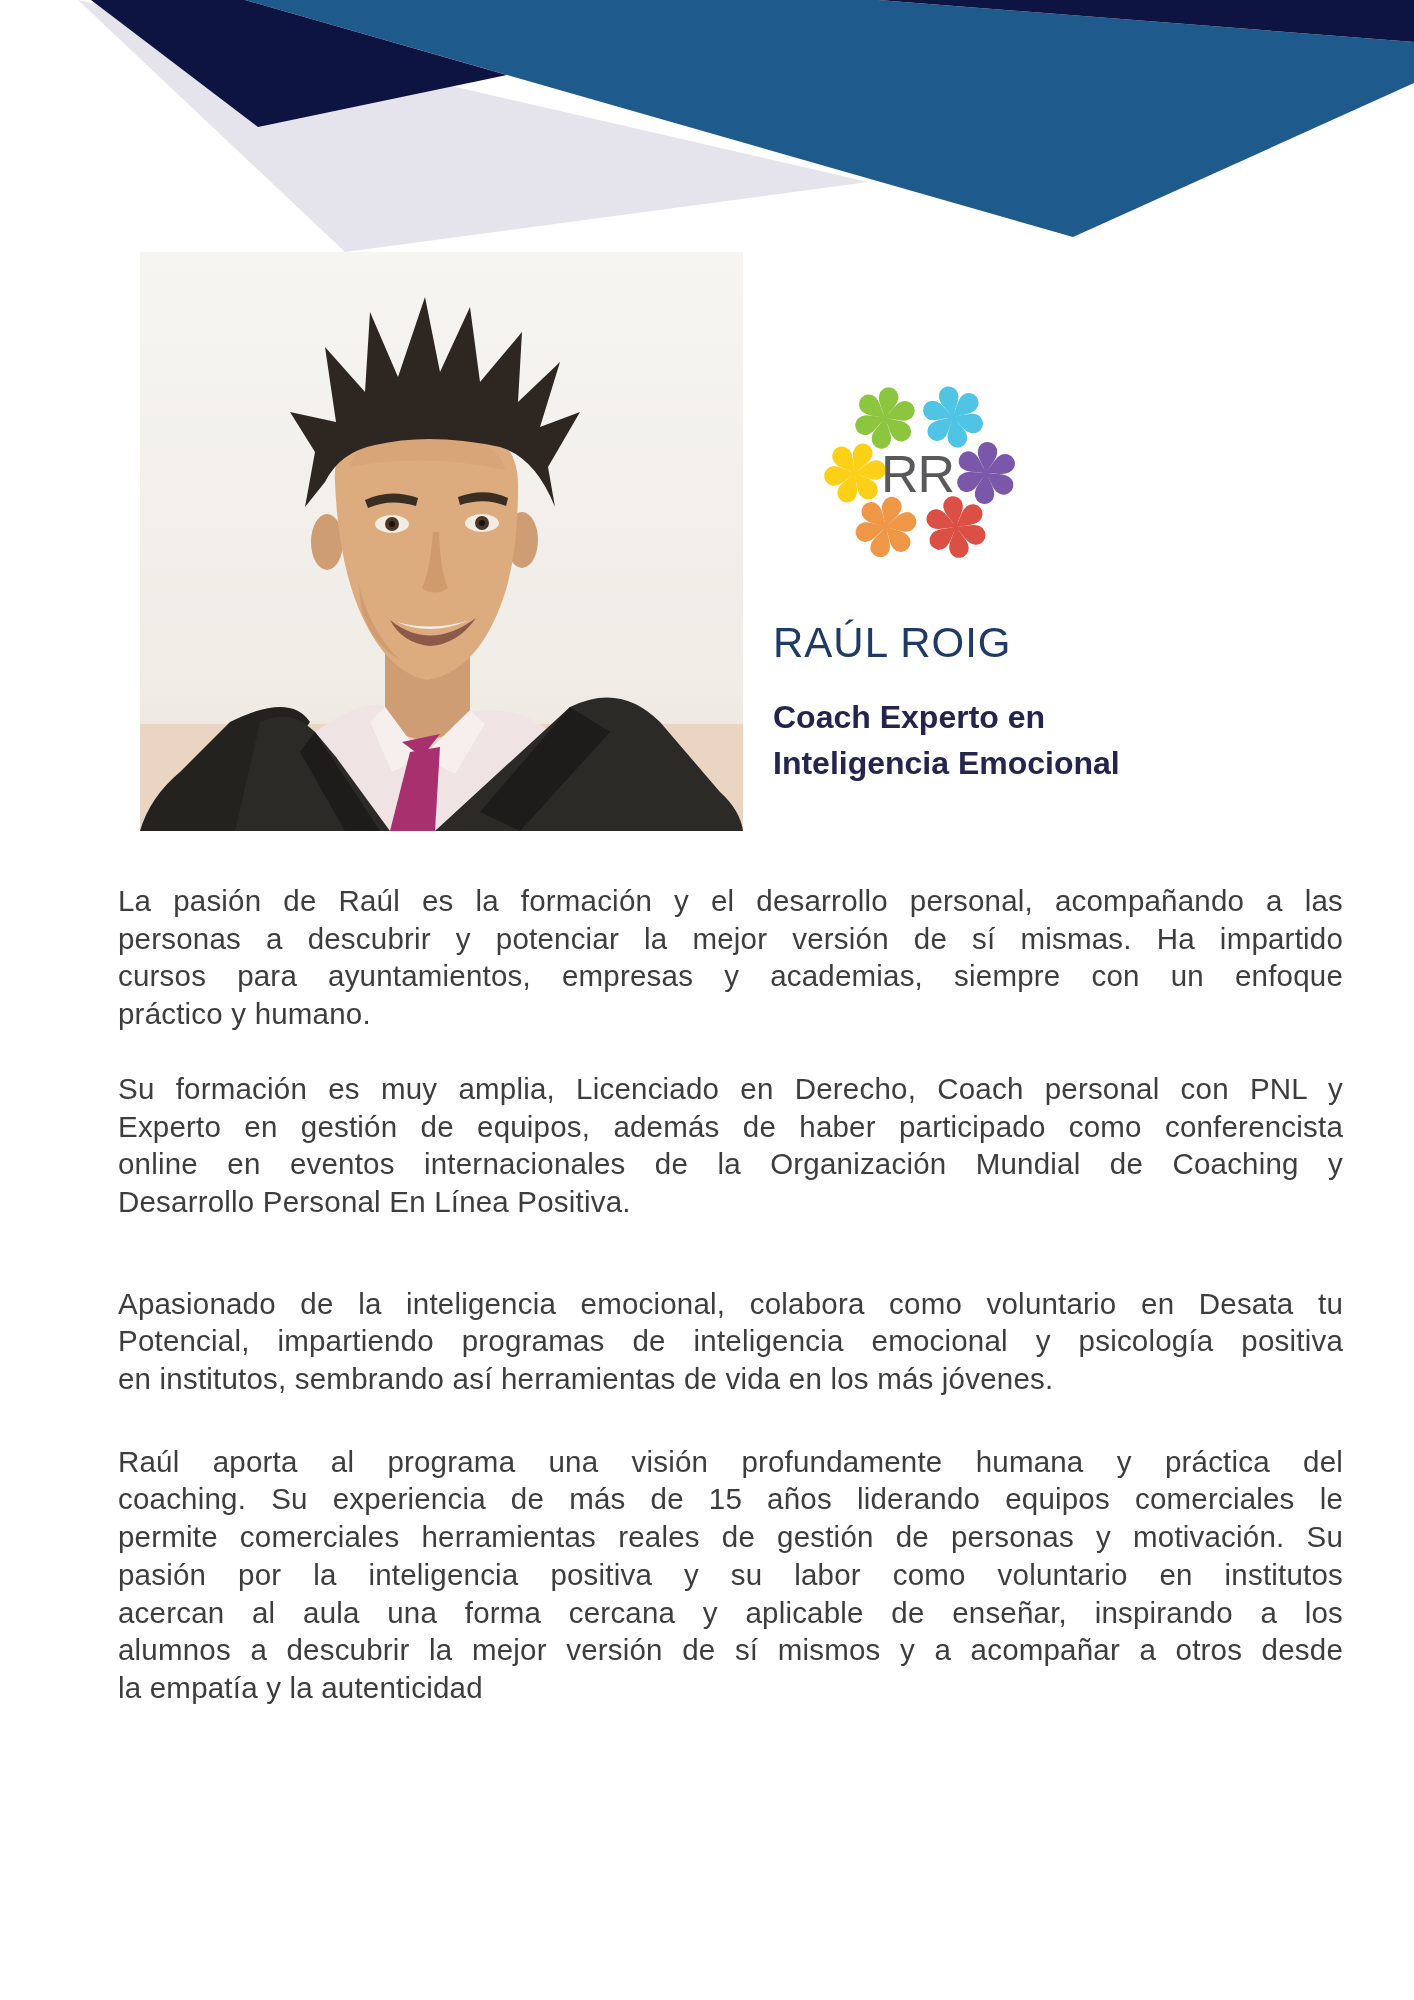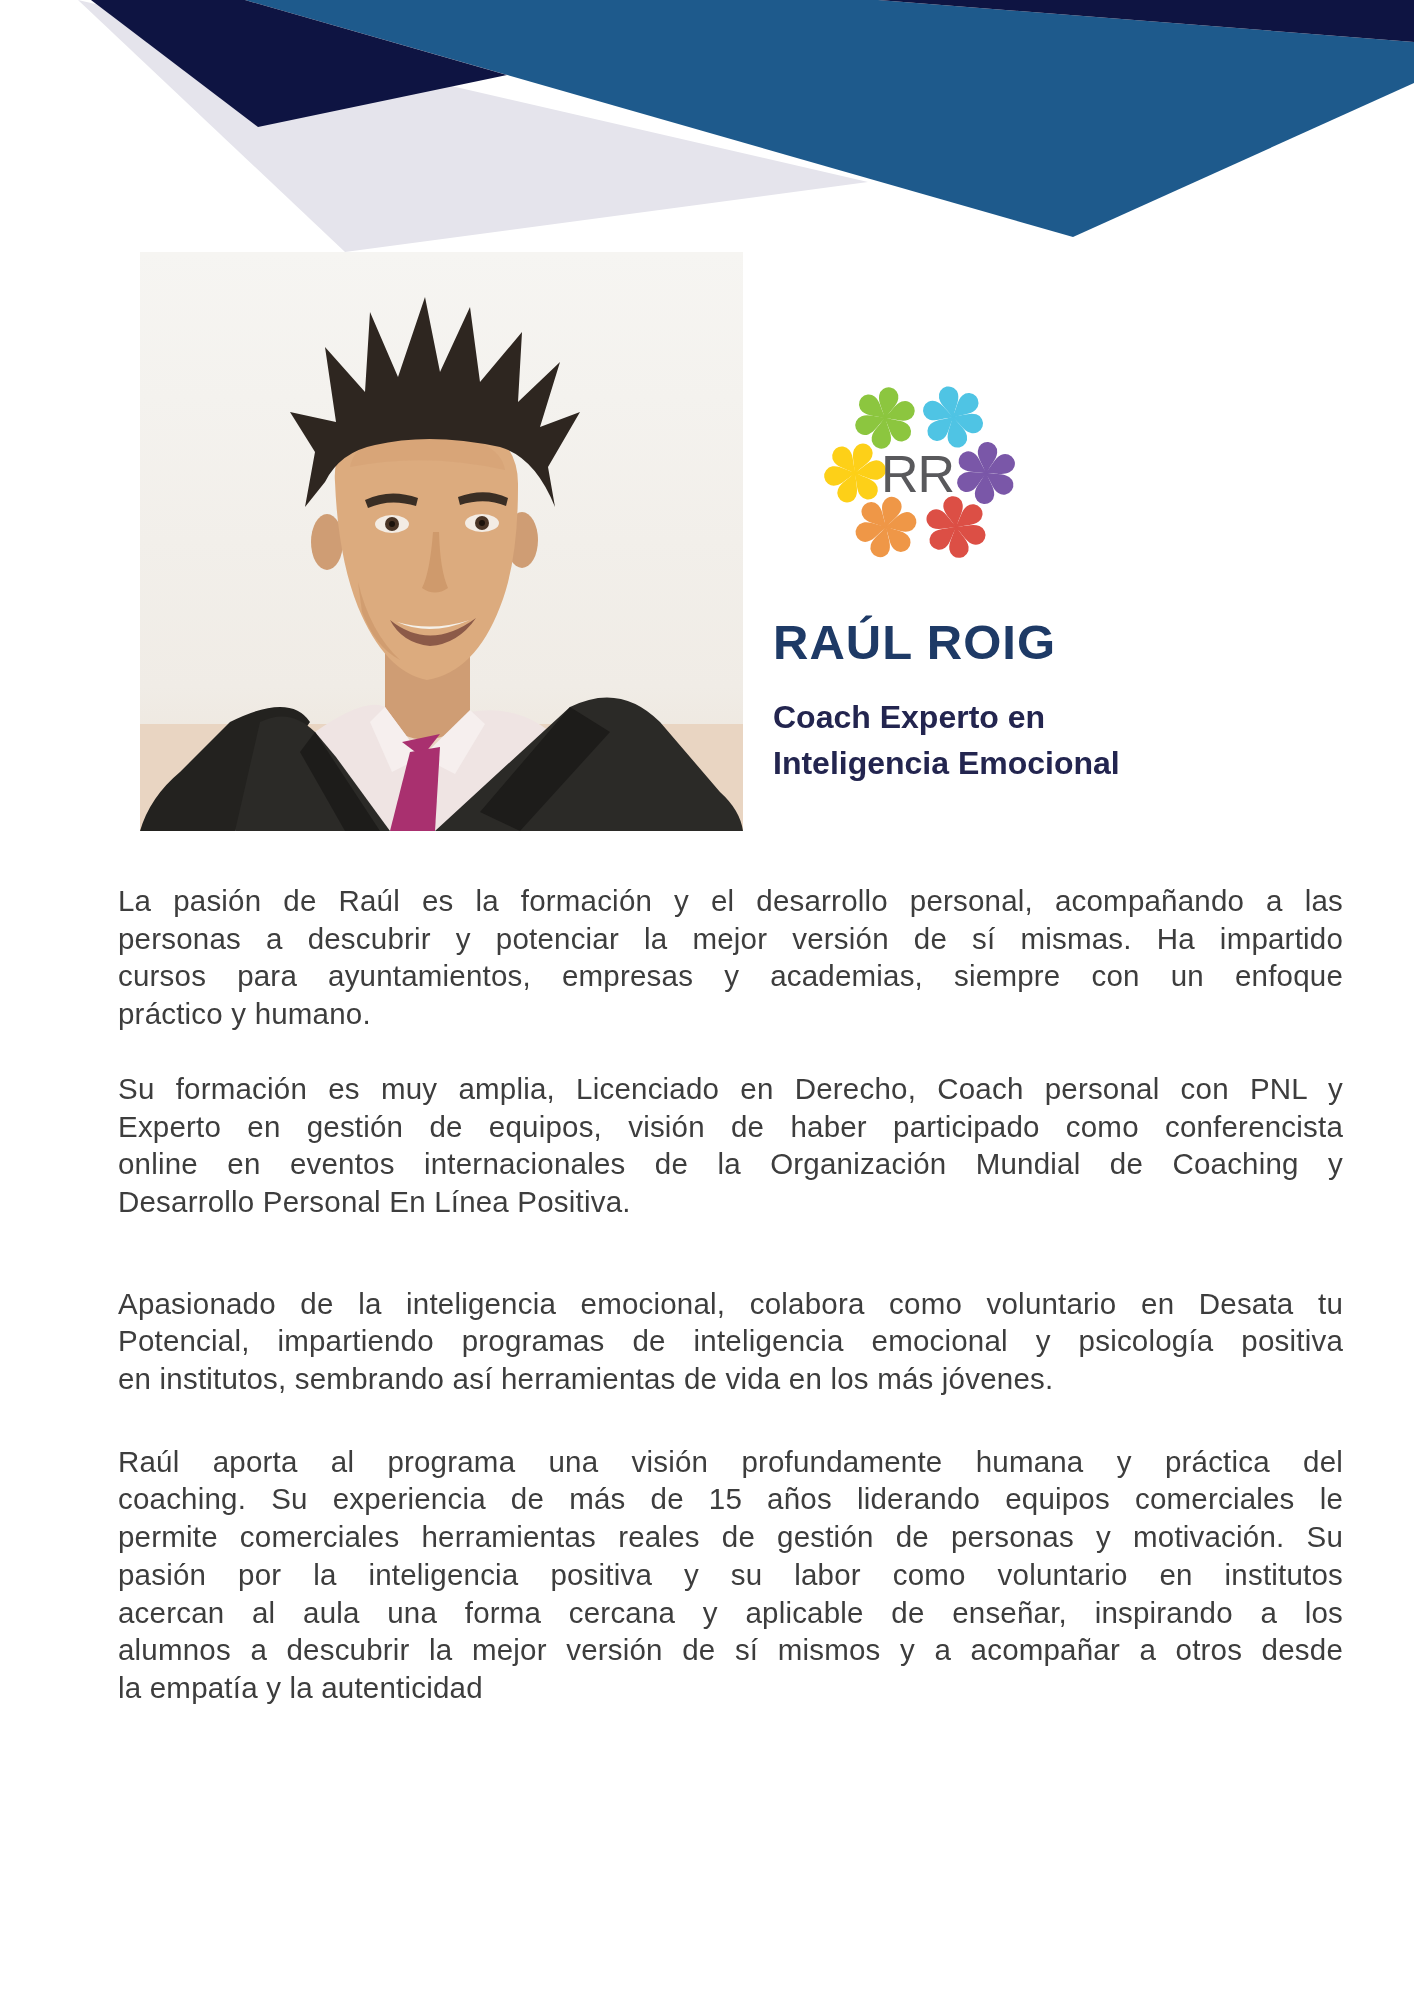--- a/index.html
+++ b/index.html
@@ -32,21 +32,21 @@
   .fl-red   {left:113px;top:119px;}
   .monogram{
     position:absolute;left:50px;top:69px;width:115px;
     text-align:center;
     font-size:52px;font-weight:500;letter-spacing:-1px;
     line-height:60px;
   }
   
   .name{
     position:absolute;left:773px;top:617px;
-    font-size:49px;font-weight:700;letter-spacing:1px;
+    font-size:42px;font-weight:400;letter-spacing:1px;
     line-height:51px;white-space:nowrap;text-align:center;
   }
   .role{
     position:absolute;left:773px;top:694px;
     font-size:32px;font-weight:700;
     line-height:46px;white-space:nowrap;
   }
   
   .bodytext{
     position:absolute;left:118px;top:882px;width:1225px;
@@ -199,21 +199,21 @@
 
 <div class="bodytext">
   <div class="para">
       <div class="jline">La pasión de Raúl es la formación y el desarrollo personal, acompañando a las</div>
       <div class="jline">personas a descubrir y potenciar la mejor versión de sí mismas. Ha impartido</div>
       <div class="jline">cursos para ayuntamientos, empresas y academias, siempre con un enfoque</div>
       <div class="jline last">práctico y humano.</div>
     </div>
   <div class="para gap-a">
       <div class="jline">Su formación es muy amplia, Licenciado en Derecho, Coach personal con PNL y</div>
-      <div class="jline">Experto en gestión de equipos, visión de haber participado como conferencista</div>
+      <div class="jline">Experto en gestión de equipos, además de haber participado como conferencista</div>
       <div class="jline">online en eventos internacionales de la Organización Mundial de Coaching y</div>
       <div class="jline last">Desarrollo Personal En Línea Positiva.</div>
     </div>
   <div class="para gap-b">
       <div class="jline">Apasionado de la inteligencia emocional, colabora como voluntario en Desata tu</div>
       <div class="jline">Potencial, impartiendo programas de inteligencia emocional y psicología positiva</div>
       <div class="jline last">en institutos, sembrando así herramientas de vida en los más jóvenes.</div>
     </div>
   <div class="para gap-c">
       <div class="jline">Raúl aporta al programa una visión profundamente humana y práctica del</div>

